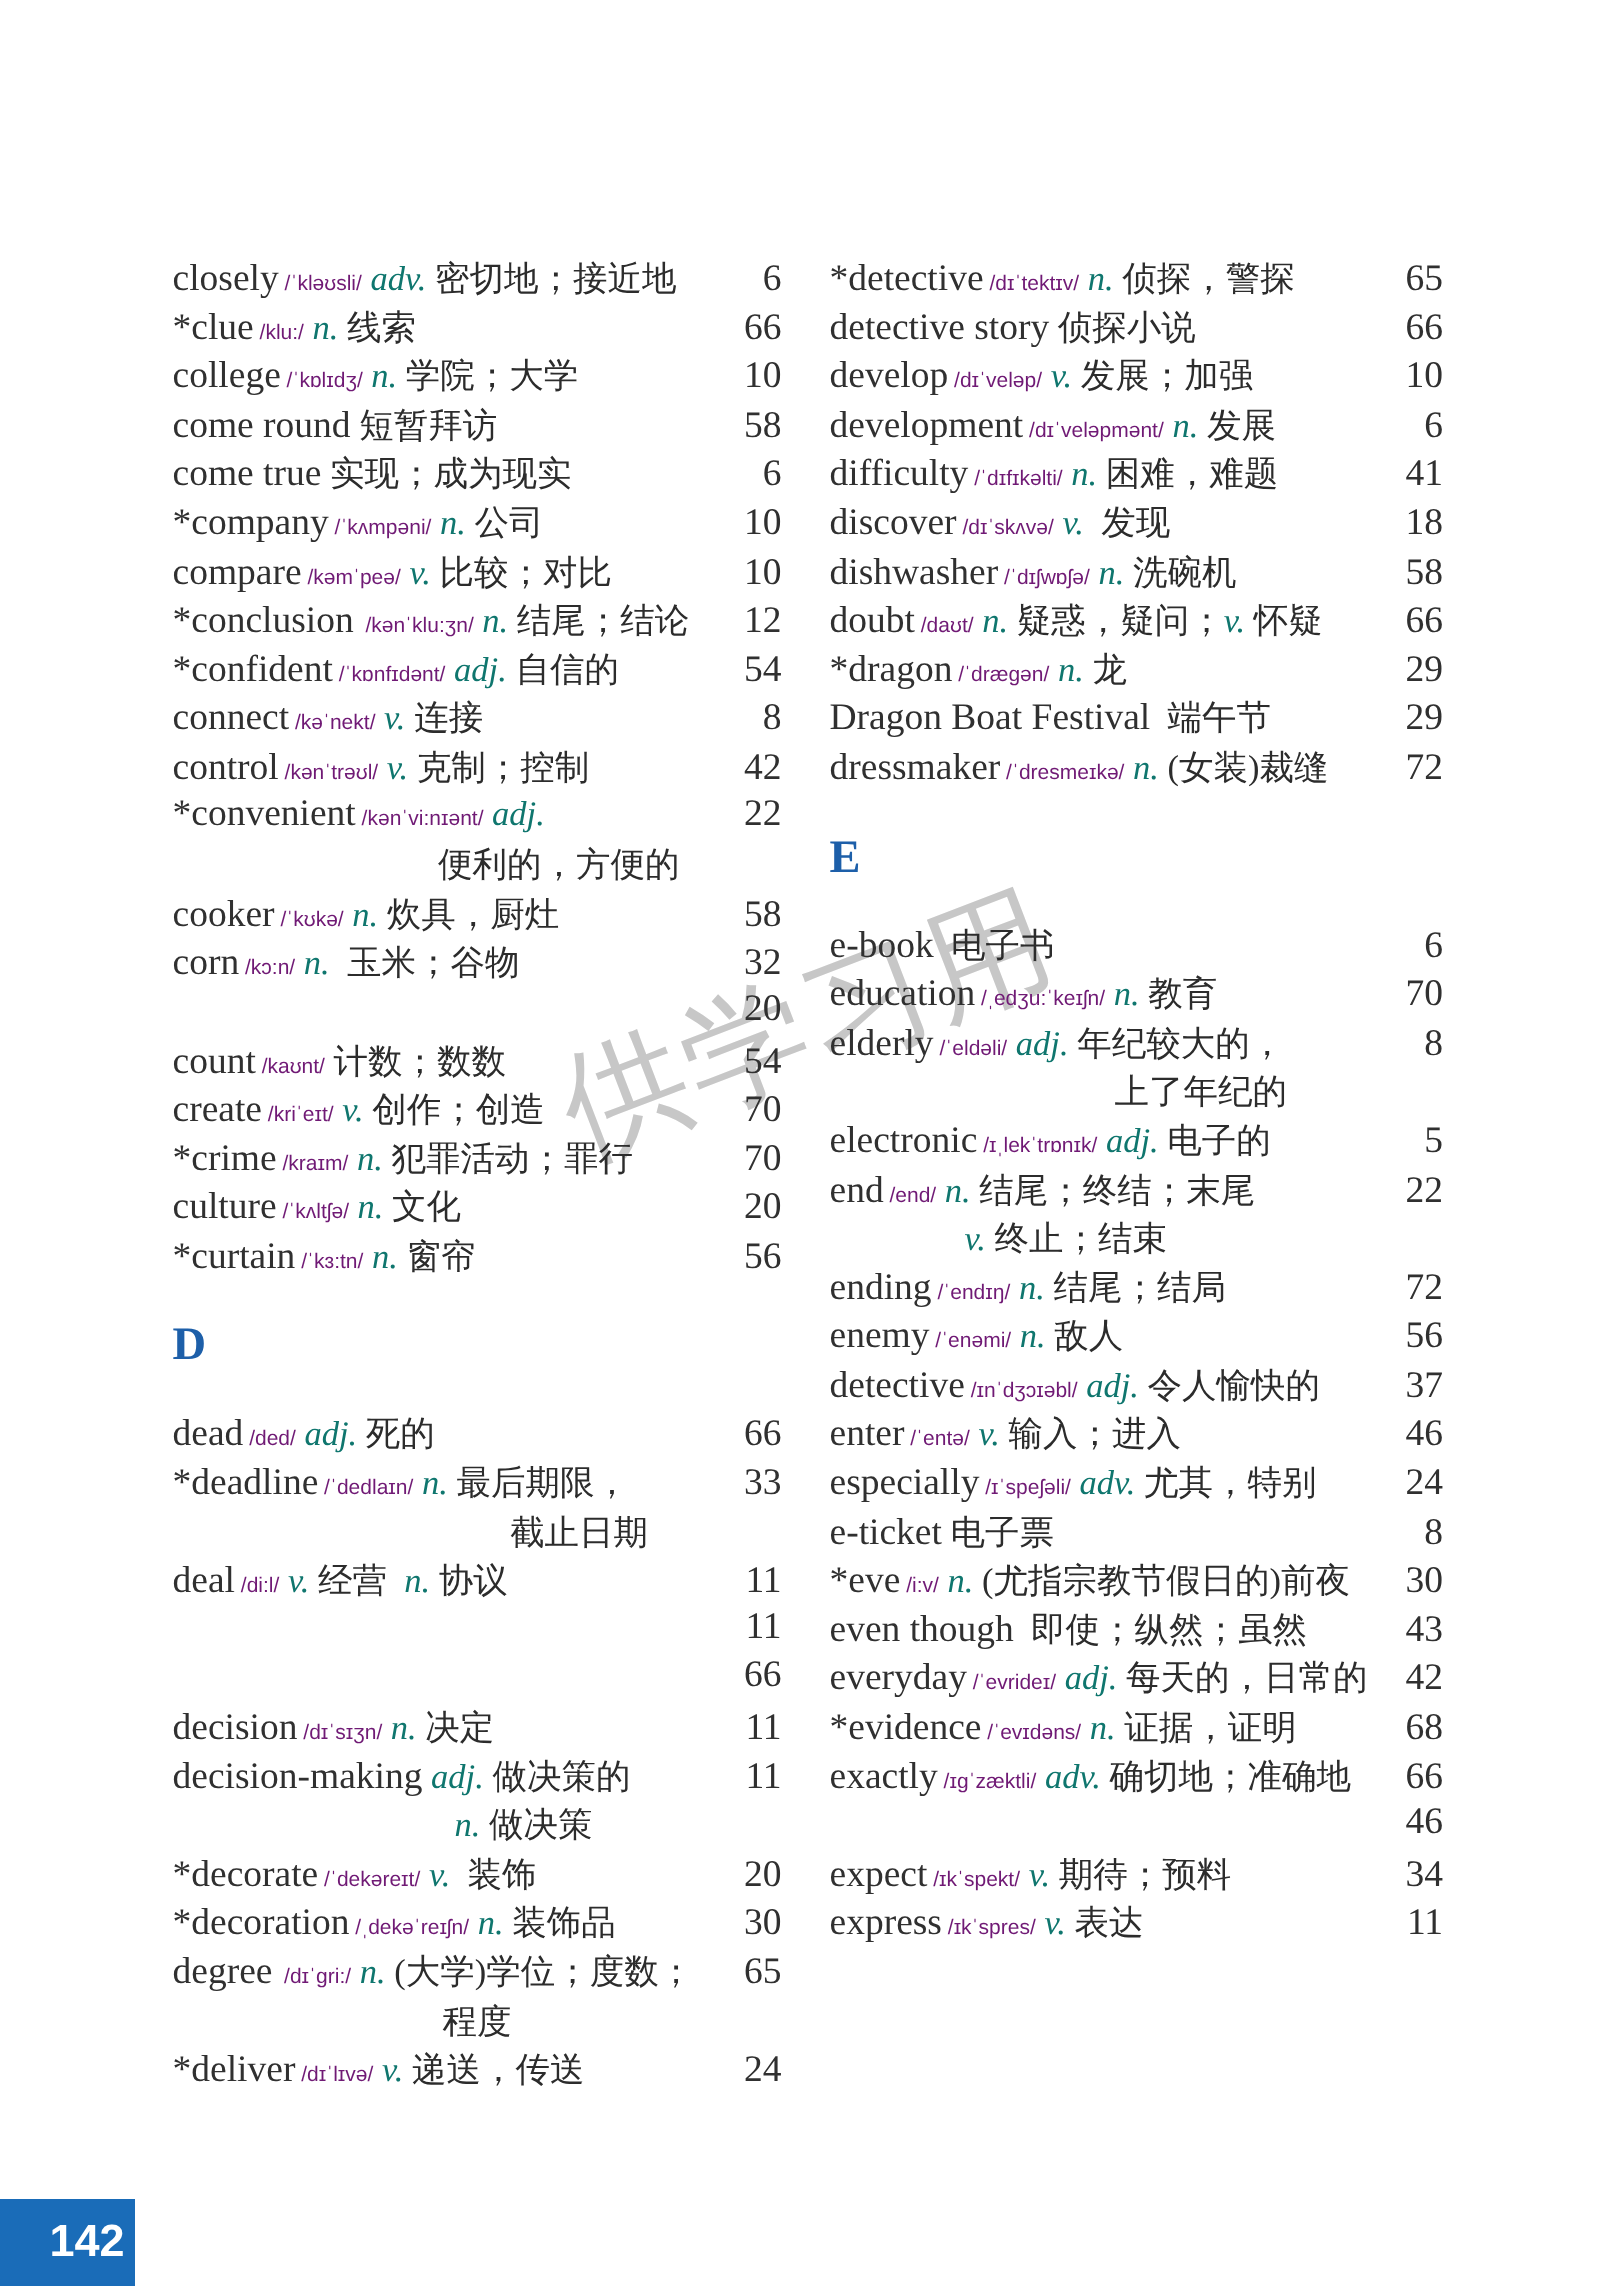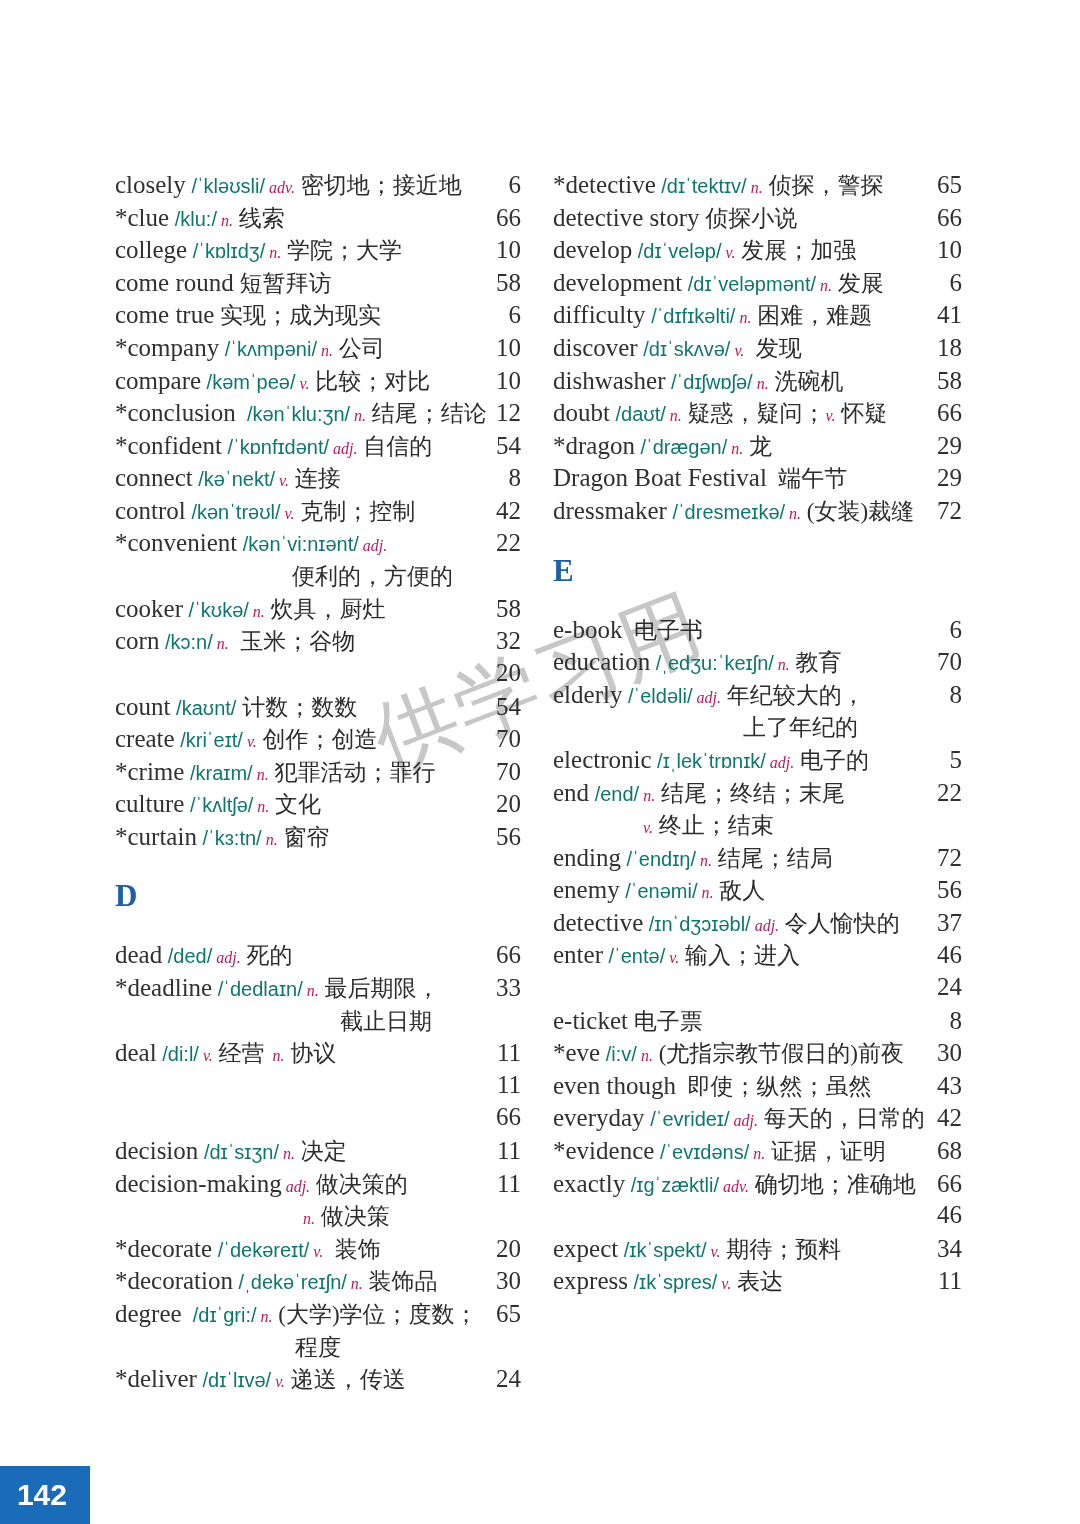--- a/index.html
+++ b/index.html
@@ -9,38 +9,38 @@
     font-family:"Liberation Serif", serif;
     --accent:#1d5fa9; --footer:#1a6cb8;
   }
   .col{position:absolute;top:170px;z-index:2;}
   #col-0{left:115px;width:406px;}
   #col-1{left:553px;width:409px;}
   .row{display:flex;align-items:baseline;height:32.6px;}
   .row-text{white-space:pre;overflow:hidden;flex:0 1 auto;}
   .page-ref{margin-left:auto;padding-left:3px;font-family:"Liberation Serif",serif;font-size:25px;color:#303030;}
   .seg-word{font-family:"Liberation Serif",serif;font-size:25px;color:#303030;}
-  .seg-phon{font-family:"Liberation Sans",sans-serif;font-size:20px;color:#0f766e;margin-top:16px;}
-  .seg-pos{font-family:"Liberation Serif",serif;font-style:italic;font-size:16px;color:#be185d;}
+  .seg-phon{font-family:"Liberation Sans",sans-serif;font-size:14px;color:#701a75;margin-top:16px;}
+  .seg-pos{font-family:"Liberation Serif",serif;font-style:italic;font-size:23px;color:#0f766e;}
   .seg-cn{font-family:"Liberation Serif",serif;font-size:23px;color:#2c2c2c;}
   .section-header{
     font-family:"Liberation Serif",serif;font-weight:bold;font-size:31px;
     color:var(--accent);height:36px;line-height:36px;margin-top:24px;margin-bottom:26px;
   }
   .watermark{
     position:absolute;left:378px;top:688px;z-index:1;
     font-family:"Liberation Serif",serif;font-size:84px;color:#c7c7c7;
     letter-spacing:2px;white-space:nowrap;
     transform:rotate(-21deg);transform-origin:left center;
   }
   .footer-box{
     position:absolute;left:0;top:1466px;width:90px;height:58px;
     background:var(--footer);z-index:3;
     display:flex;align-items:center;justify-content:flex-end;
-    padding-right:23px;box-sizing:border-box;
+    padding-right:7px;box-sizing:border-box;
     font-family:"Liberation Sans",sans-serif;font-weight:bold;font-size:30px;color:#ffffff;
   }
 </style>
 </head>
 <body style="--accent: #1d5fa9; --footer: #1a6cb8; color: rgb(48, 48, 48);">
 
 <div class="watermark">供学习用</div>
 
 <div class="col" id="col-0">
     <div class="row">
@@ -260,20 +260,21 @@
     </div>
     <div class="row">
       <span class="row-text"><span class="seg-word">detective</span><span class="seg-phon"> /ɪnˈdʒɔɪəbl/</span><span class="seg-pos"> adj.</span><span class="seg-cn"> 令人愉快的</span></span>
       <span class="page-ref">37</span>
     </div>
     <div class="row">
       <span class="row-text"><span class="seg-word">enter</span><span class="seg-phon"> /ˈentə/</span><span class="seg-pos"> v.</span><span class="seg-cn"> 输入；进入</span></span>
       <span class="page-ref">46</span>
     </div>
     <div class="row">
+      <span class="row-text"><span class="seg-word">especially</span><span class="seg-phon"> /ɪˈspeʃəli/</span><span class="seg-pos"> adv.</span><span class="seg-cn"> 尤其，特别</span></span>
       <span class="page-ref">24</span>
     </div>
     <div class="row">
       <span class="row-text"><span class="seg-word">e-ticket</span><span class="seg-cn"> 电子票</span></span>
       <span class="page-ref">8</span>
     </div>
     <div class="row">
       <span class="row-text"><span class="seg-word">*eve</span><span class="seg-phon"> /i:v/</span><span class="seg-pos"> n.</span><span class="seg-cn"> (尤指宗教节假日的)前夜</span></span>
       <span class="page-ref">30</span>
     </div>

